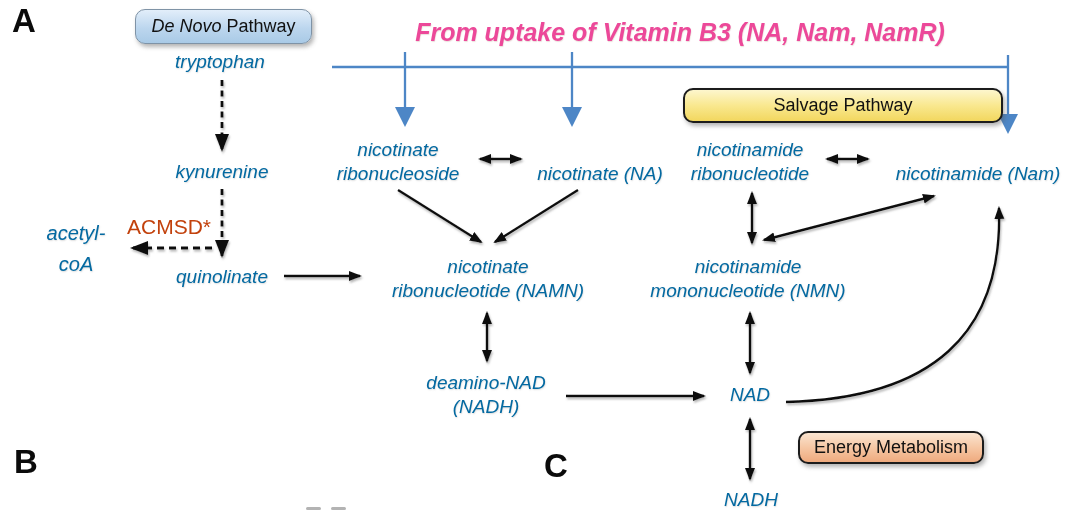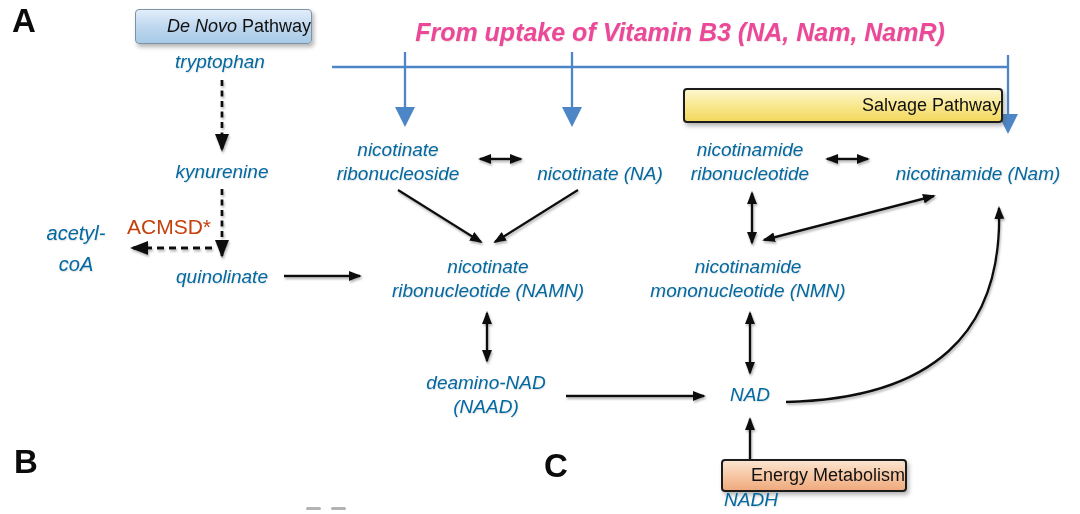--- a/index.html
+++ b/index.html
@@ -6,21 +6,21 @@
   #canvas{
     position:relative;width:1080px;height:514px;background:#ffffff;
     font-family:"Liberation Sans","DejaVu Sans",sans-serif;color:#111;overflow:hidden;
   }
   .abs{position:absolute;}
   .node{font-size:19px;line-height:24px;text-align:center;color:#0369a1;
         text-shadow:0.5px 1px 1.5px rgba(150,150,150,0.35);font-style:italic;}
   .panel-letter{font-size:33px;font-weight:700;color:#0b0b0b;}
   .title{font-size:25px;font-weight:700;font-style:italic;color:#ec4899;text-align:center;
          text-shadow:0.5px 1px 1px rgba(170,130,110,0.25);}
-  .pathway-box{border-radius:4px;text-align:right;
+  .pathway-box{border-radius:10px;text-align:center;
          box-shadow:2px 3px 4px rgba(90,90,90,0.45);}
   .denovo{background:linear-gradient(#e2eefa,#bcd6ee 55%,#a9cae6);
          border:1px solid #7f93a6;font-size:18px;line-height:32px;}
   .denovo .it{font-style:italic;}
   .salvage{background:linear-gradient(#fdf6cd,#f9e88f 50%,#f2d75f);
          border:2px solid #1c1c1c;font-size:18px;line-height:30px;font-weight:400;}
   .energy{background:linear-gradient(#fae4d0,#f6c7a4 50%,#efaa7e);
          border:2px solid #1c1c1c;font-size:18px;line-height:28px;}
   .enzyme{font-size:21px;color:#c2410c;text-align:center;}
   .frag{position:absolute;height:3px;width:15px;background:#b3b3b3;border-radius:2px;filter:blur(0.6px);}
@@ -78,21 +78,21 @@
   <div class="abs panel-letter" style="left:544px;top:447px;">C</div>
 
   <div class="abs pathway-box denovo" style="left:135px;top:9px;width:175px;height:33px;">
     <span class="it">De Novo</span><span> Pathway</span>
   </div>
 
   <div class="abs title" style="left:340px;top:18px;width:680px;">From uptake of Vitamin B3 (NA, Nam, NamR)</div>
 
   <div class="abs pathway-box salvage" style="left:683px;top:88px;width:316px;height:31px;">Salvage Pathway</div>
 
-  <div class="abs pathway-box energy" style="left:721px;top:431px;width:182px;height:29px;margin-top:28px;">Energy Metabolism</div>
+  <div class="abs pathway-box energy" style="left:798px;top:431px;width:182px;height:29px;">Energy Metabolism</div>
 
   <div class="abs node" style="left:150px;top:50px;width:140px;">tryptophan</div>
   <div class="abs node" style="left:152px;top:160px;width:140px;">kynurenine</div>
   <div class="abs node" style="left:26px;top:218px;width:100px;font-size:20px;line-height:31px;">
     <div>acetyl-</div>
     <div>coA</div>
   </div>
 
   <div class="abs node" style="left:152px;top:265px;width:140px;">quinolinate</div>
 
@@ -117,21 +117,21 @@
     <div>ribonucleotide (NAMN)</div>
   </div>
 
   <div class="abs node" style="left:635px;top:255px;width:226px;">
     <div>nicotinamide</div>
     <div>mononucleotide (NMN)</div>
   </div>
 
   <div class="abs node" style="left:400px;top:371px;width:172px;">
     <div>deamino-NAD</div>
-    <div>(NAAD)</div>
+    <div>(NADH)</div>
   </div>
 
   <div class="abs node" style="left:718px;top:383px;width:64px;">NAD</div>
   <div class="abs node" style="left:710px;top:488px;width:82px;">NADH</div>
 
   <div class="frag" style="left:306px;top:507px;"></div>
   <div class="frag" style="left:331px;top:507px;"></div>
 
 </div>
 

